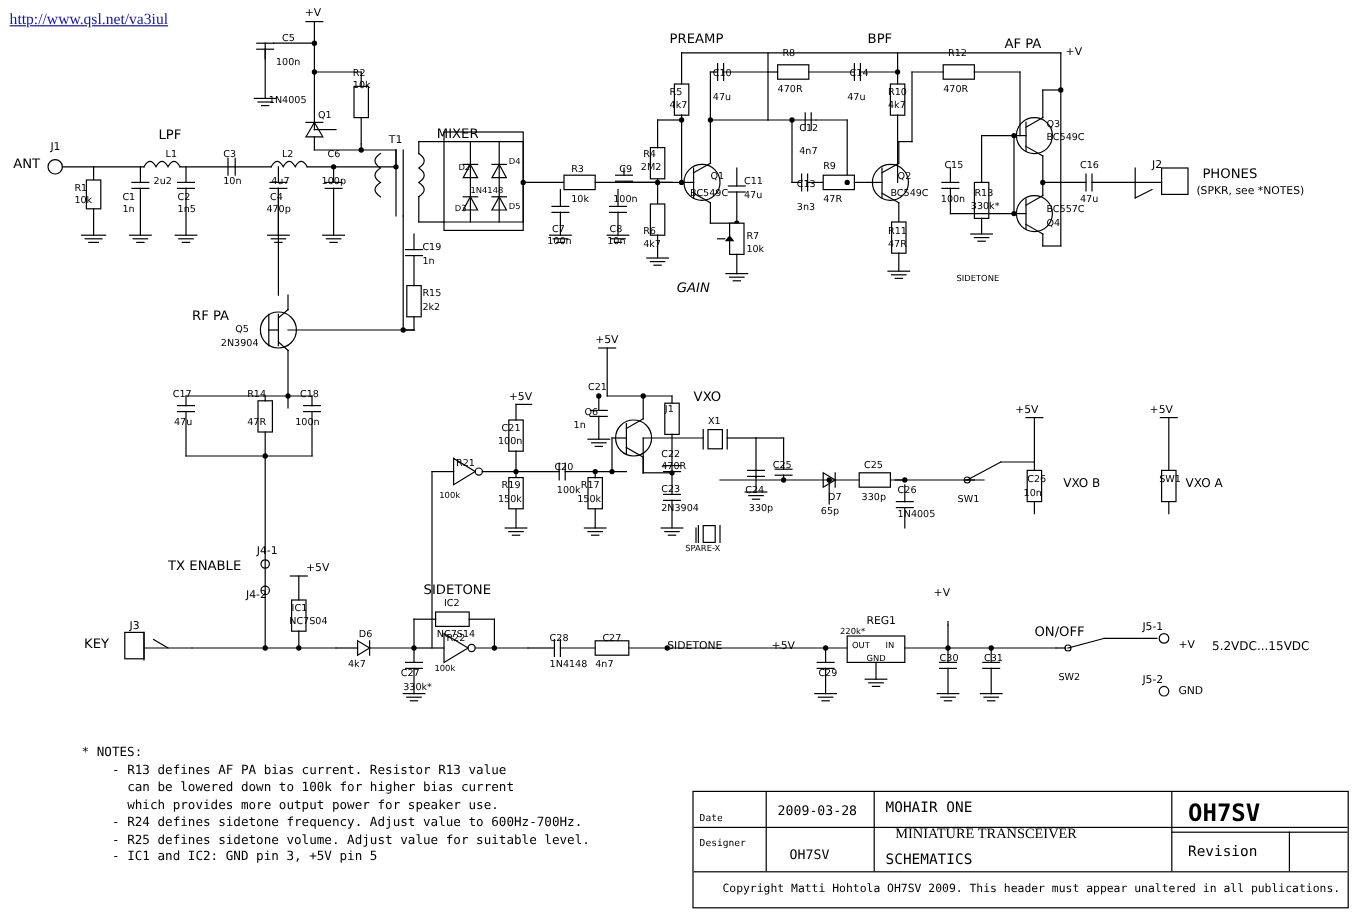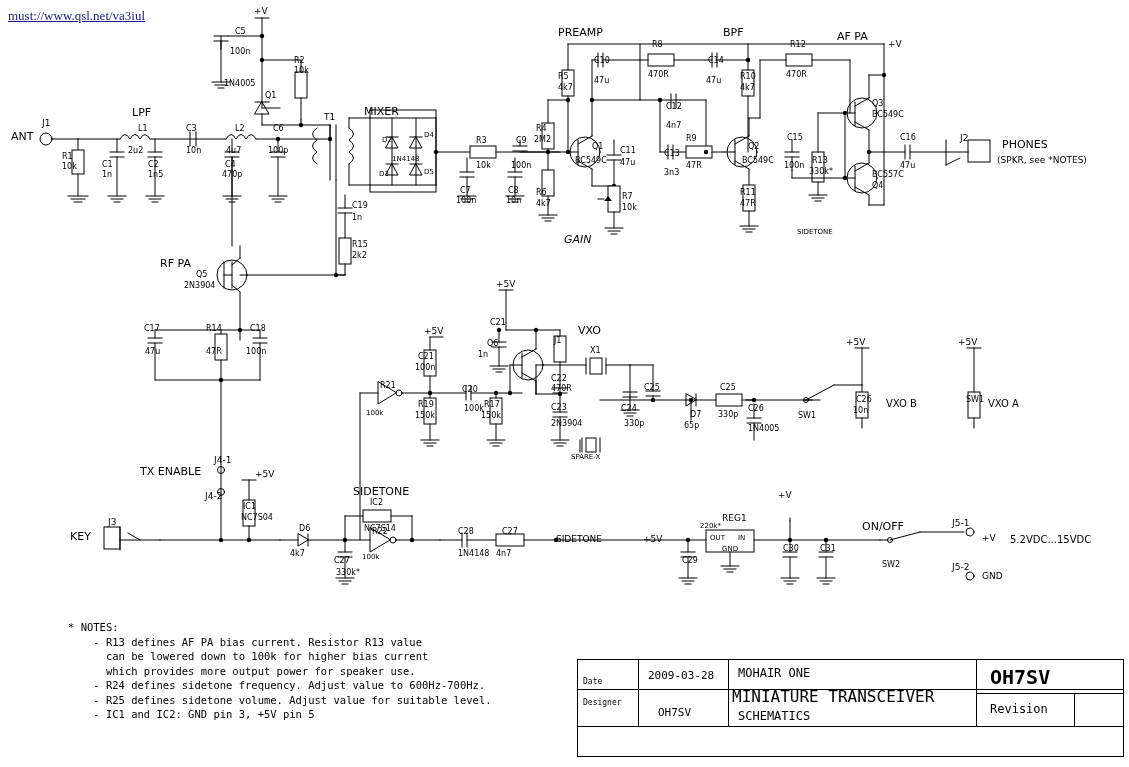--- a/index.html
+++ b/index.html
@@ -21,21 +21,21 @@
   .wire{stroke:#000;stroke-width:1;fill:none;}
   .dot{fill:#000;}
   .nofill{fill:none;stroke:#000;stroke-width:1;}
   .whitefill{fill:#fff;stroke:#000;stroke-width:1;}
 </style>
 </head>
 <body>
 
 <div id="sheet">
 
-  <a class="url" href="#">must://www.qsl.net/va3iul</a>
+  <a class="url" href="#">http://www.qsl.net/va3iul</a>
 
   <svg width="1129" height="767">
     <g class="wire" stroke-linecap="square">
 
       <circle cx="46" cy="139" r="6" class="nofill"></circle>
       <line x1="52" y1="139" x2="78" y2="139"></line>
       <line x1="78" y1="139" x2="78" y2="150"></line>
       <rect x="72" y="150" width="12" height="24" class="whitefill"></rect>
       <line x1="78" y1="174" x2="78" y2="196"></line>
       <line x1="68" y1="196" x2="88" y2="196"></line>
@@ -794,22 +794,23 @@
     <div class="tb-line" style="left:398px;top:0;width:1px;height:66px;"></div>
     <div class="tb-line" style="left:398px;top:33px;width:147px;height:1px;"></div>
     <div class="tb-line" style="left:496px;top:33px;width:1px;height:33px;"></div>
 
     <div class="tb-txt" style="left:5px;top:4px;font-size:8px;margin-top:13px;">Date</div>
     <div class="tb-txt" style="left:70px;top:9px;font-size:11px;">2009-03-28</div>
     <div class="tb-txt" style="left:5px;top:38px;font-size:8px;">Designer</div>
     <div class="tb-txt" style="left:80px;top:46px;font-size:11px;">OH7SV</div>
 
     <div class="tb-txt" style="left:160px;top:6px;font-size:12px;">MOHAIR ONE</div>
-    <div class="tb-txt" style="left:154px;top:27px;font-size:16px;">MINIATURE TRANSCEIVER</div>
+    <div class="tb-txt" style="left:168px;top:27px;font-size:12px;font-family:Liberation Serif, serif;">MINIATURE TRANSCEIVER</div>
     <div class="tb-txt" style="left:160px;top:49px;font-size:12px;">SCHEMATICS</div>
 
     <div class="tb-txt" style="left:412px;top:5px;font-size:20px;font-weight:bold;">OH7SV</div>
     <div class="tb-txt" style="left:412px;top:42px;font-size:12px;">Revision</div>
     <div class="tb-txt" style="left:508px;top:42px;font-size:12px;"></div>
 
+    <div class="tb-txt" style="left:24px;top:75px;font-size:9.5px;">Copyright Matti Hohtola OH7SV 2009. This header must appear unaltered in all publications.</div>
   </div>
 
 </div>
 
 </body></html>

